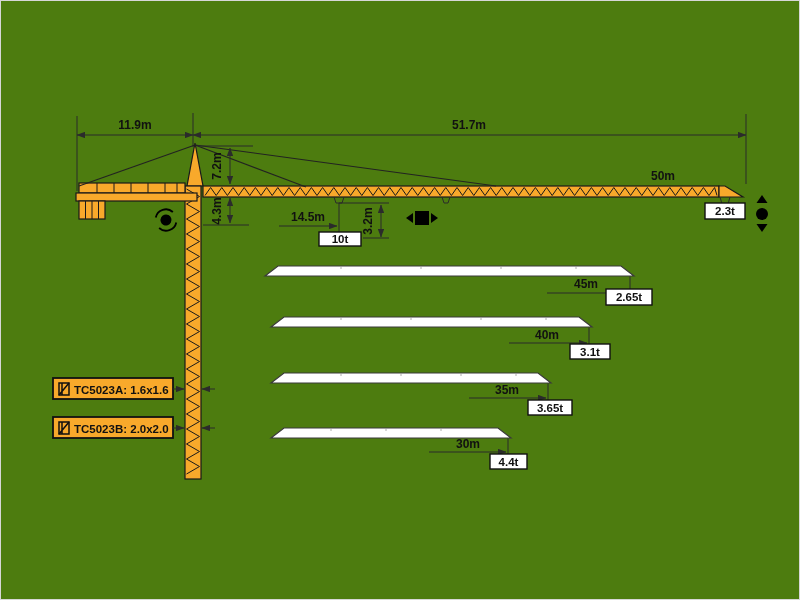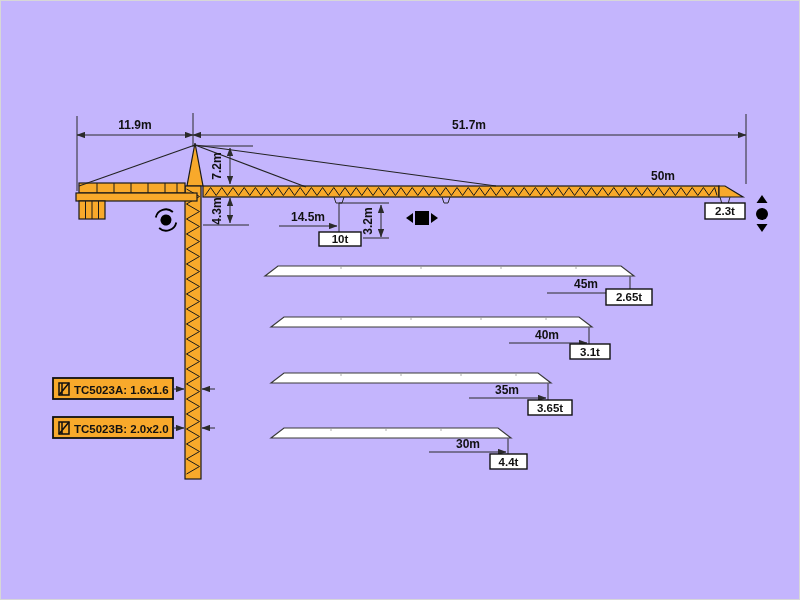--- a/index.html
+++ b/index.html
@@ -1,16 +1,16 @@
 <!DOCTYPE html>
 <html><head>
 <meta charset="utf-8">
 <style>
   html,body{margin:0;padding:0;background:#fff;}
-  #stage{position:relative;width:798px;height:598px;border:1px solid #d7d7d7;background:#c4b5fd;overflow:hidden;}
+  #stage{position:relative;width:798px;height:598px;border:1px solid #d7d7d7;background:#4d7c0f;overflow:hidden;}
   svg{position:absolute;left:0;top:0;}
   text{font-family:"Liberation Sans","DejaVu Sans",sans-serif;font-weight:bold;fill:#111;stroke:none;}
   .dim-label{font-size:12px;}
   .box-label{font-size:11.5px;}
   .model-label{font-size:11.5px;}
 </style>
 </head>
 <body>
 
 <div id="stage">

